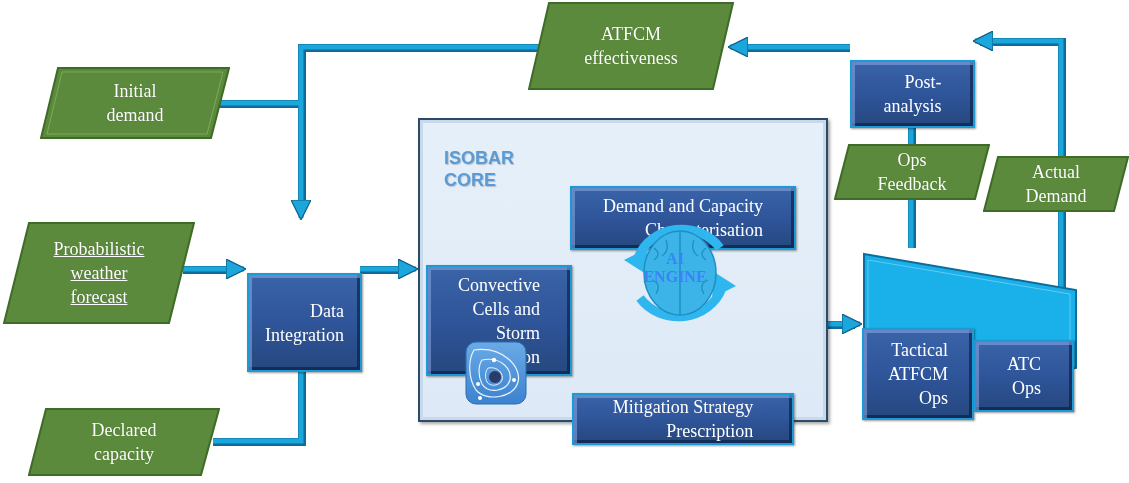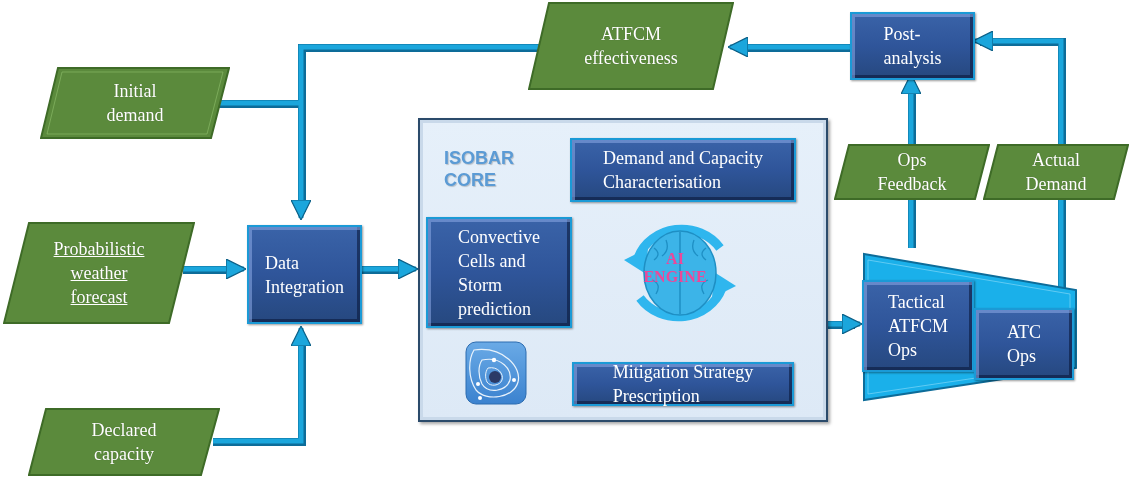--- a/index.html
+++ b/index.html
@@ -1,30 +1,30 @@
 <!DOCTYPE html>
 <html><head>
 <meta charset="utf-8">
 <style>
   html,body{margin:0;padding:0;background:#ffffff;}
   #stage{position:relative;width:1129px;height:483px;overflow:hidden;background:#fff;font-family:"Liberation Serif","DejaVu Serif",serif;}
   svg.conn{position:absolute;left:0;top:0;width:1129px;height:483px;}
   .para{position:absolute;display:flex;align-items:center;justify-content:center;text-align:center;color:#fff;font-size:18px;line-height:24px;}
   .para .shape{position:absolute;left:0;top:0;width:100%;height:100%;}
   .para .txt{position:relative;z-index:2;white-space:pre-line;text-shadow:0 0 1px rgba(0,0,0,.3);}
-  .box{position:absolute;display:flex;align-items:center;justify-content:center;text-align:left;color:#fff;font-size:18px;line-height:24px;
+  .box{position:absolute;display:flex;align-items:center;justify-content:center;text-align:right;color:#fff;font-size:18px;line-height:24px;
        background:linear-gradient(180deg,#3a63a8 0%,#2f559a 50%,#26487f 100%);
        border:2px solid #1b9ad6;box-shadow:inset 3px 3px 0 rgba(140,170,230,.55),inset -3px -3px 0 rgba(10,25,60,.6),1px 1px 2px rgba(0,0,0,.4);
-       box-sizing:border-box;white-space:pre-line;}
+       box-sizing:border-box;white-space:pre-line;margin-top:48px;}
   .core{position:absolute;left:418px;top:118px;width:410px;height:304px;box-sizing:border-box;
         background:linear-gradient(180deg,#e6f0fa 0%,#dde9f6 100%);border:2px solid #2b4b6b;
         box-shadow:inset 0 0 0 3px #c9d9ea,2px 2px 3px rgba(0,0,0,.35);}
   .core-title{position:absolute;left:444px;top:147px;width:90px;text-align:left;font-family:"Liberation Sans","DejaVu Sans",sans-serif;
         font-weight:bold;font-size:18px;line-height:22px;color:#5b9bd5;white-space:pre-line;text-shadow:1px 1px 1px rgba(0,0,0,.2);}
-  .ai-label{position:absolute;left:600px;top:250px;width:150px;text-align:center;font-weight:bold;font-size:16px;line-height:18px;color:#ec4899;white-space:pre-line;z-index:3;}
+  .ai-label{position:absolute;left:600px;top:250px;width:150px;text-align:center;font-weight:bold;font-size:16px;line-height:18px;color:#3b82f6;white-space:pre-line;z-index:3;}
   .trap{position:absolute;left:862px;top:252px;width:216px;height:150px;}
 </style>
 </head>
 <body>
 
 <div id="stage">
 
   <svg class="conn" viewBox="0 0 1129 483">
     <defs>
       <marker id="ah" viewBox="0 0 10 10" refX="9" refY="5" markerWidth="4" markerHeight="4" orient="auto-start-reverse">
@@ -90,21 +90,21 @@
   </div>
 
   <div class="para" style="left:834px;top:144px;width:156px;height:56px;">
     <svg class="shape" viewBox="0 0 156 56" preserveAspectRatio="none">
         <polygon points="15,1 155,1 141,55 1,55" fill="#5b8a3c" stroke="#3e6b27" stroke-width="2"></polygon>
       </svg>
     <span class="txt">Ops
 Feedback</span>
   </div>
 
-  <div class="para" style="left:983px;top:144px;width:146px;height:56px;">
+  <div class="para" style="left:983px;top:156px;width:146px;height:56px;">
     <svg class="shape" viewBox="0 0 146 56" preserveAspectRatio="none">
         <polygon points="15,1 145,1 131,55 1,55" fill="#5b8a3c" stroke="#3e6b27" stroke-width="2"></polygon>
       </svg>
     <span class="txt">Actual
 Demand</span>
   </div>
 
   <div class="box" style="left:247px;top:225px;width:115px;height:99px;">Data
 Integration</div>
   <div class="box" style="left:850px;top:12px;width:125px;height:68px;">Post-
@@ -112,21 +112,21 @@
 
   <div class="core"></div>
   <div class="core-title">ISOBAR
 CORE</div>
   <div class="box" style="left:570px;top:138px;width:226px;height:64px;">Demand and Capacity
 Characterisation</div>
   <div class="box" style="left:426px;top:217px;width:146px;height:111px;">Convective
 Cells and
 Storm
 prediction</div>
-  <div class="box" style="left:572px;top:362px;width:222px;height:44px;">Mitigation Strategy
+  <div class="box" style="left:572px;top:345px;width:222px;height:52px;">Mitigation Strategy
 Prescription</div>
 
   <svg style="position:absolute;left:610px;top:218px;width:140px;height:110px;" viewBox="0 0 140 110">
     <path d="M28,40 A46,42 0 0 1 110,30" fill="none" stroke="#2fb6ee" stroke-width="9"></path>
     <polygon points="14,42 38,30 36,56" fill="#2fb6ee"></polygon>
     <path d="M112,70 A46,42 0 0 1 30,80" fill="none" stroke="#2fb6ee" stroke-width="9"></path>
     <polygon points="126,68 102,80 104,54" fill="#2fb6ee"></polygon>
     <ellipse cx="70" cy="55" rx="36" ry="42" fill="#3cb4e8" stroke="#1e8fc4" stroke-width="1.5"></ellipse>
     <line x1="70" y1="14" x2="70" y2="96" stroke="#1e8fc4" stroke-width="1.5"></line>
     <path d="M44,30 q8,6 0,12 M96,30 q-8,6 0,12 M42,62 q10,4 4,14 M98,62 q-10,4 -4,14 M56,22 q4,10 -4,16 M84,22 q-4,10 4,16" fill="none" stroke="#1e8fc4" stroke-width="1.3"></path>
@@ -152,16 +152,16 @@
       <circle cx="16" cy="58" r="2" fill="#fff"></circle>
   </svg>
 
   <svg class="trap" viewBox="0 0 216 150">
     <polygon points="2,2 214,38 214,116 2,148" fill="#1ab0ea" stroke="#0d6c99" stroke-width="2"></polygon>
     <polygon points="6,8 208,42 208,112 6,142" fill="none" stroke="#7fd6f6" stroke-width="1" opacity=".7"></polygon>
   </svg>
   <div class="box" style="left:862px;top:280px;width:112px;height:92px;">Tactical
 ATFCM
 Ops</div>
-  <div class="box" style="left:974px;top:308px;width:100px;height:72px;">ATC
+  <div class="box" style="left:974px;top:292px;width:100px;height:72px;">ATC
 Ops</div>
 
 </div>
 
 </body></html>

